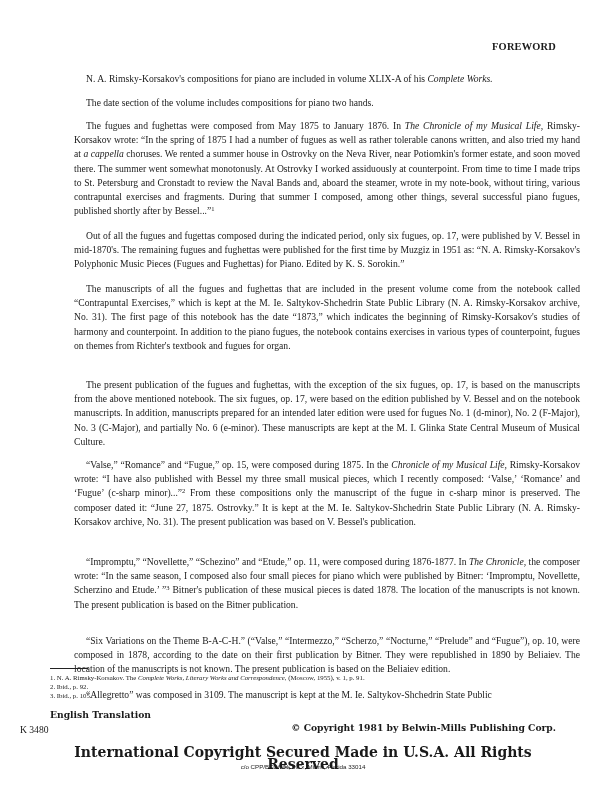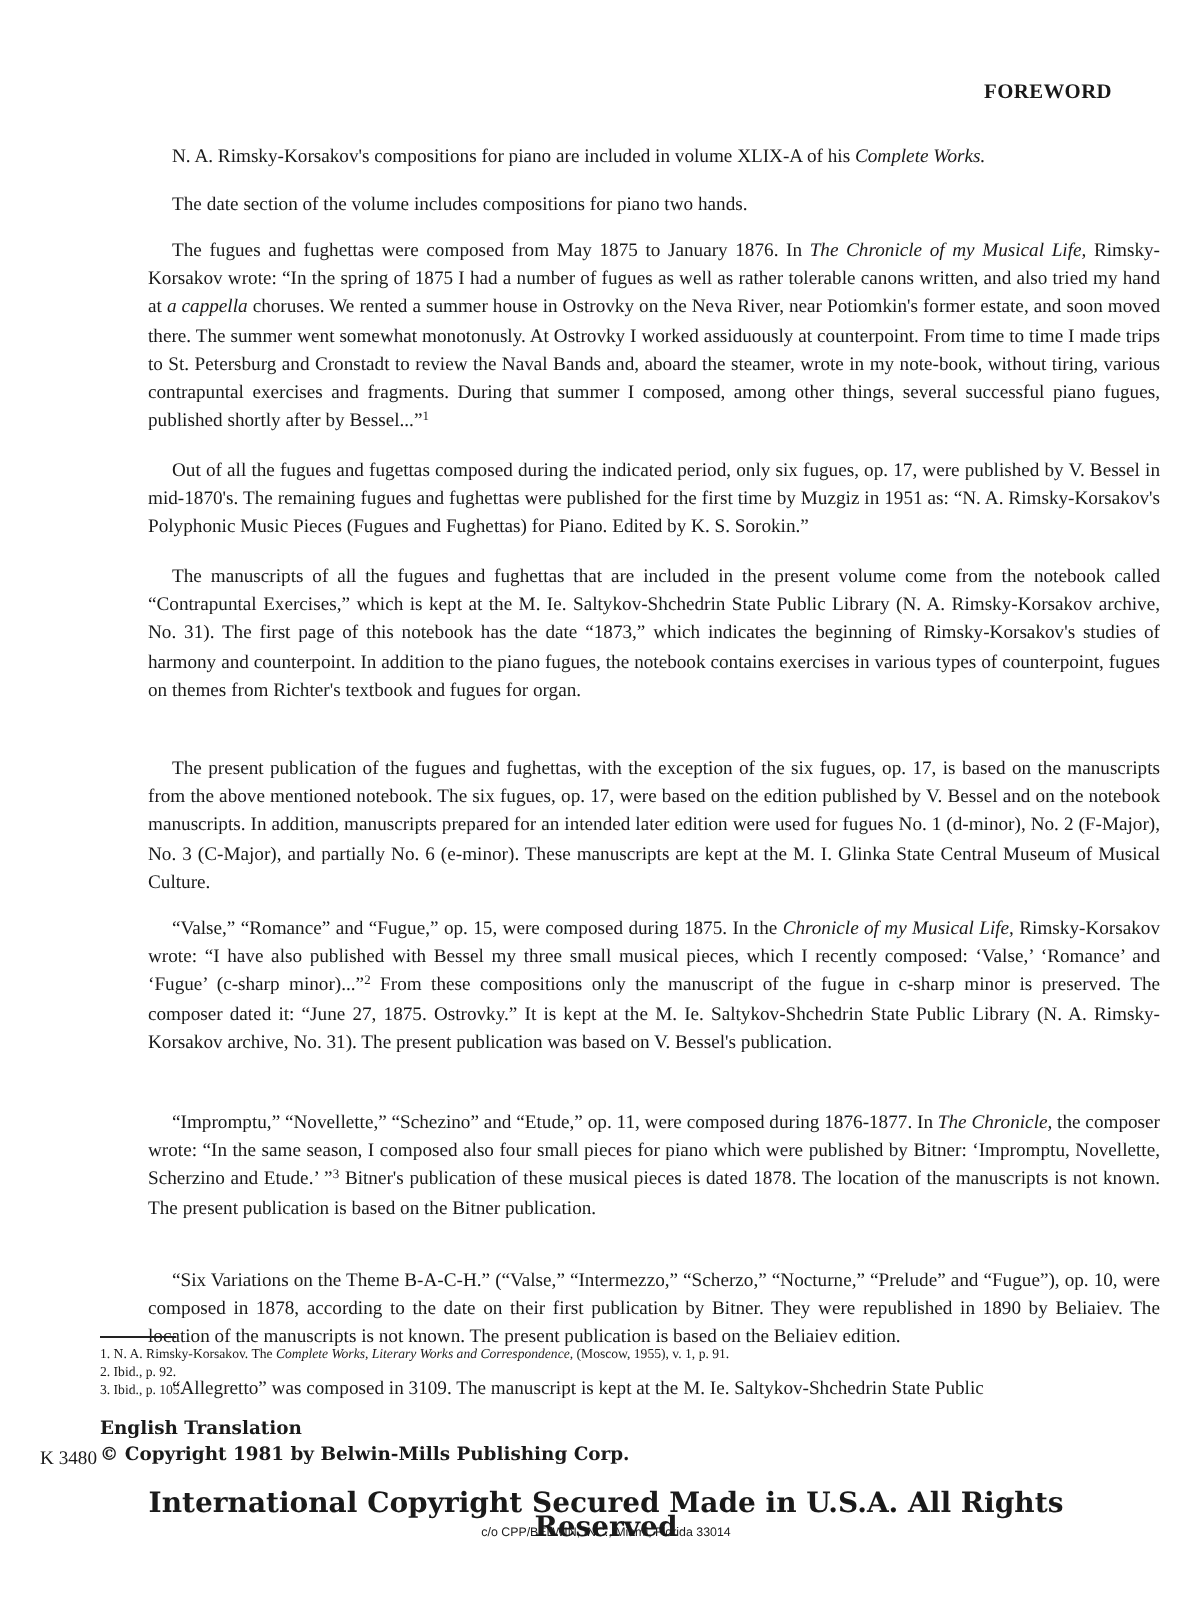--- a/index.html
+++ b/index.html
@@ -6,21 +6,21 @@
   body { width: 600px; height: 800px; overflow: hidden; position: relative; color: #1a1a1a; }
   .page { position: absolute; left: 50px; top: 0; width: 506px; font-family: "Liberation Serif", serif; font-size: 9.6px; line-height: 14.2px; }
   .title { position: absolute; left: 0; top: 40px; width: 506px; text-align: right; font-weight: bold; font-size: 10.4px; letter-spacing: 0.2px; }
   .para { position: absolute; left: 12px; width: 506px; text-align: justify; text-indent: 12px; margin: 12px; }
   .para i { font-style: italic; }
   sup { font-size: 6.5px; vertical-align: 3px; line-height: 0; }
   .rule { position: absolute; left: 0; top: 668px; width: 38px; height: 1px; background: #222; }
   .fn { position: absolute; left: 0; font-size: 6.8px; line-height: 9px; }
   .fn i { font-style: italic; }
   .eng { position: absolute; left: 0; top: 709px; width: 506px; text-align: left; font-family: "DejaVu Serif", serif; font-weight: bold; font-size: 9.2px; line-height: 12px; }
-  .copy { position: absolute; left: 0; top: 722px; width: 506px; text-align: left; font-family: "DejaVu Serif", serif; font-weight: bold; font-size: 9.2px; line-height: 12px; }
+  .copy { position: absolute; left: 0; top: 722px; width: 506px; text-align: right; font-family: "DejaVu Serif", serif; font-weight: bold; font-size: 9.2px; line-height: 12px; }
   .kno { position: absolute; left: -30px; top: 723px; font-family: "Liberation Serif", serif; font-size: 9.6px; }
   .rights { position: absolute; left: 0; top: 746px; width: 506px; text-align: center; font-family: "DejaVu Serif", serif; font-weight: bold; font-size: 14px; line-height: 12px; }
   .addr { position: absolute; left: 0; top: 763px; width: 506px; text-align: center; font-family: "Liberation Sans", sans-serif; font-size: 6.2px; line-height: 8px; }
 </style>
 </head>
 <body>
 
 <div class="page">
   <div class="title">FOREWORD</div>
 

